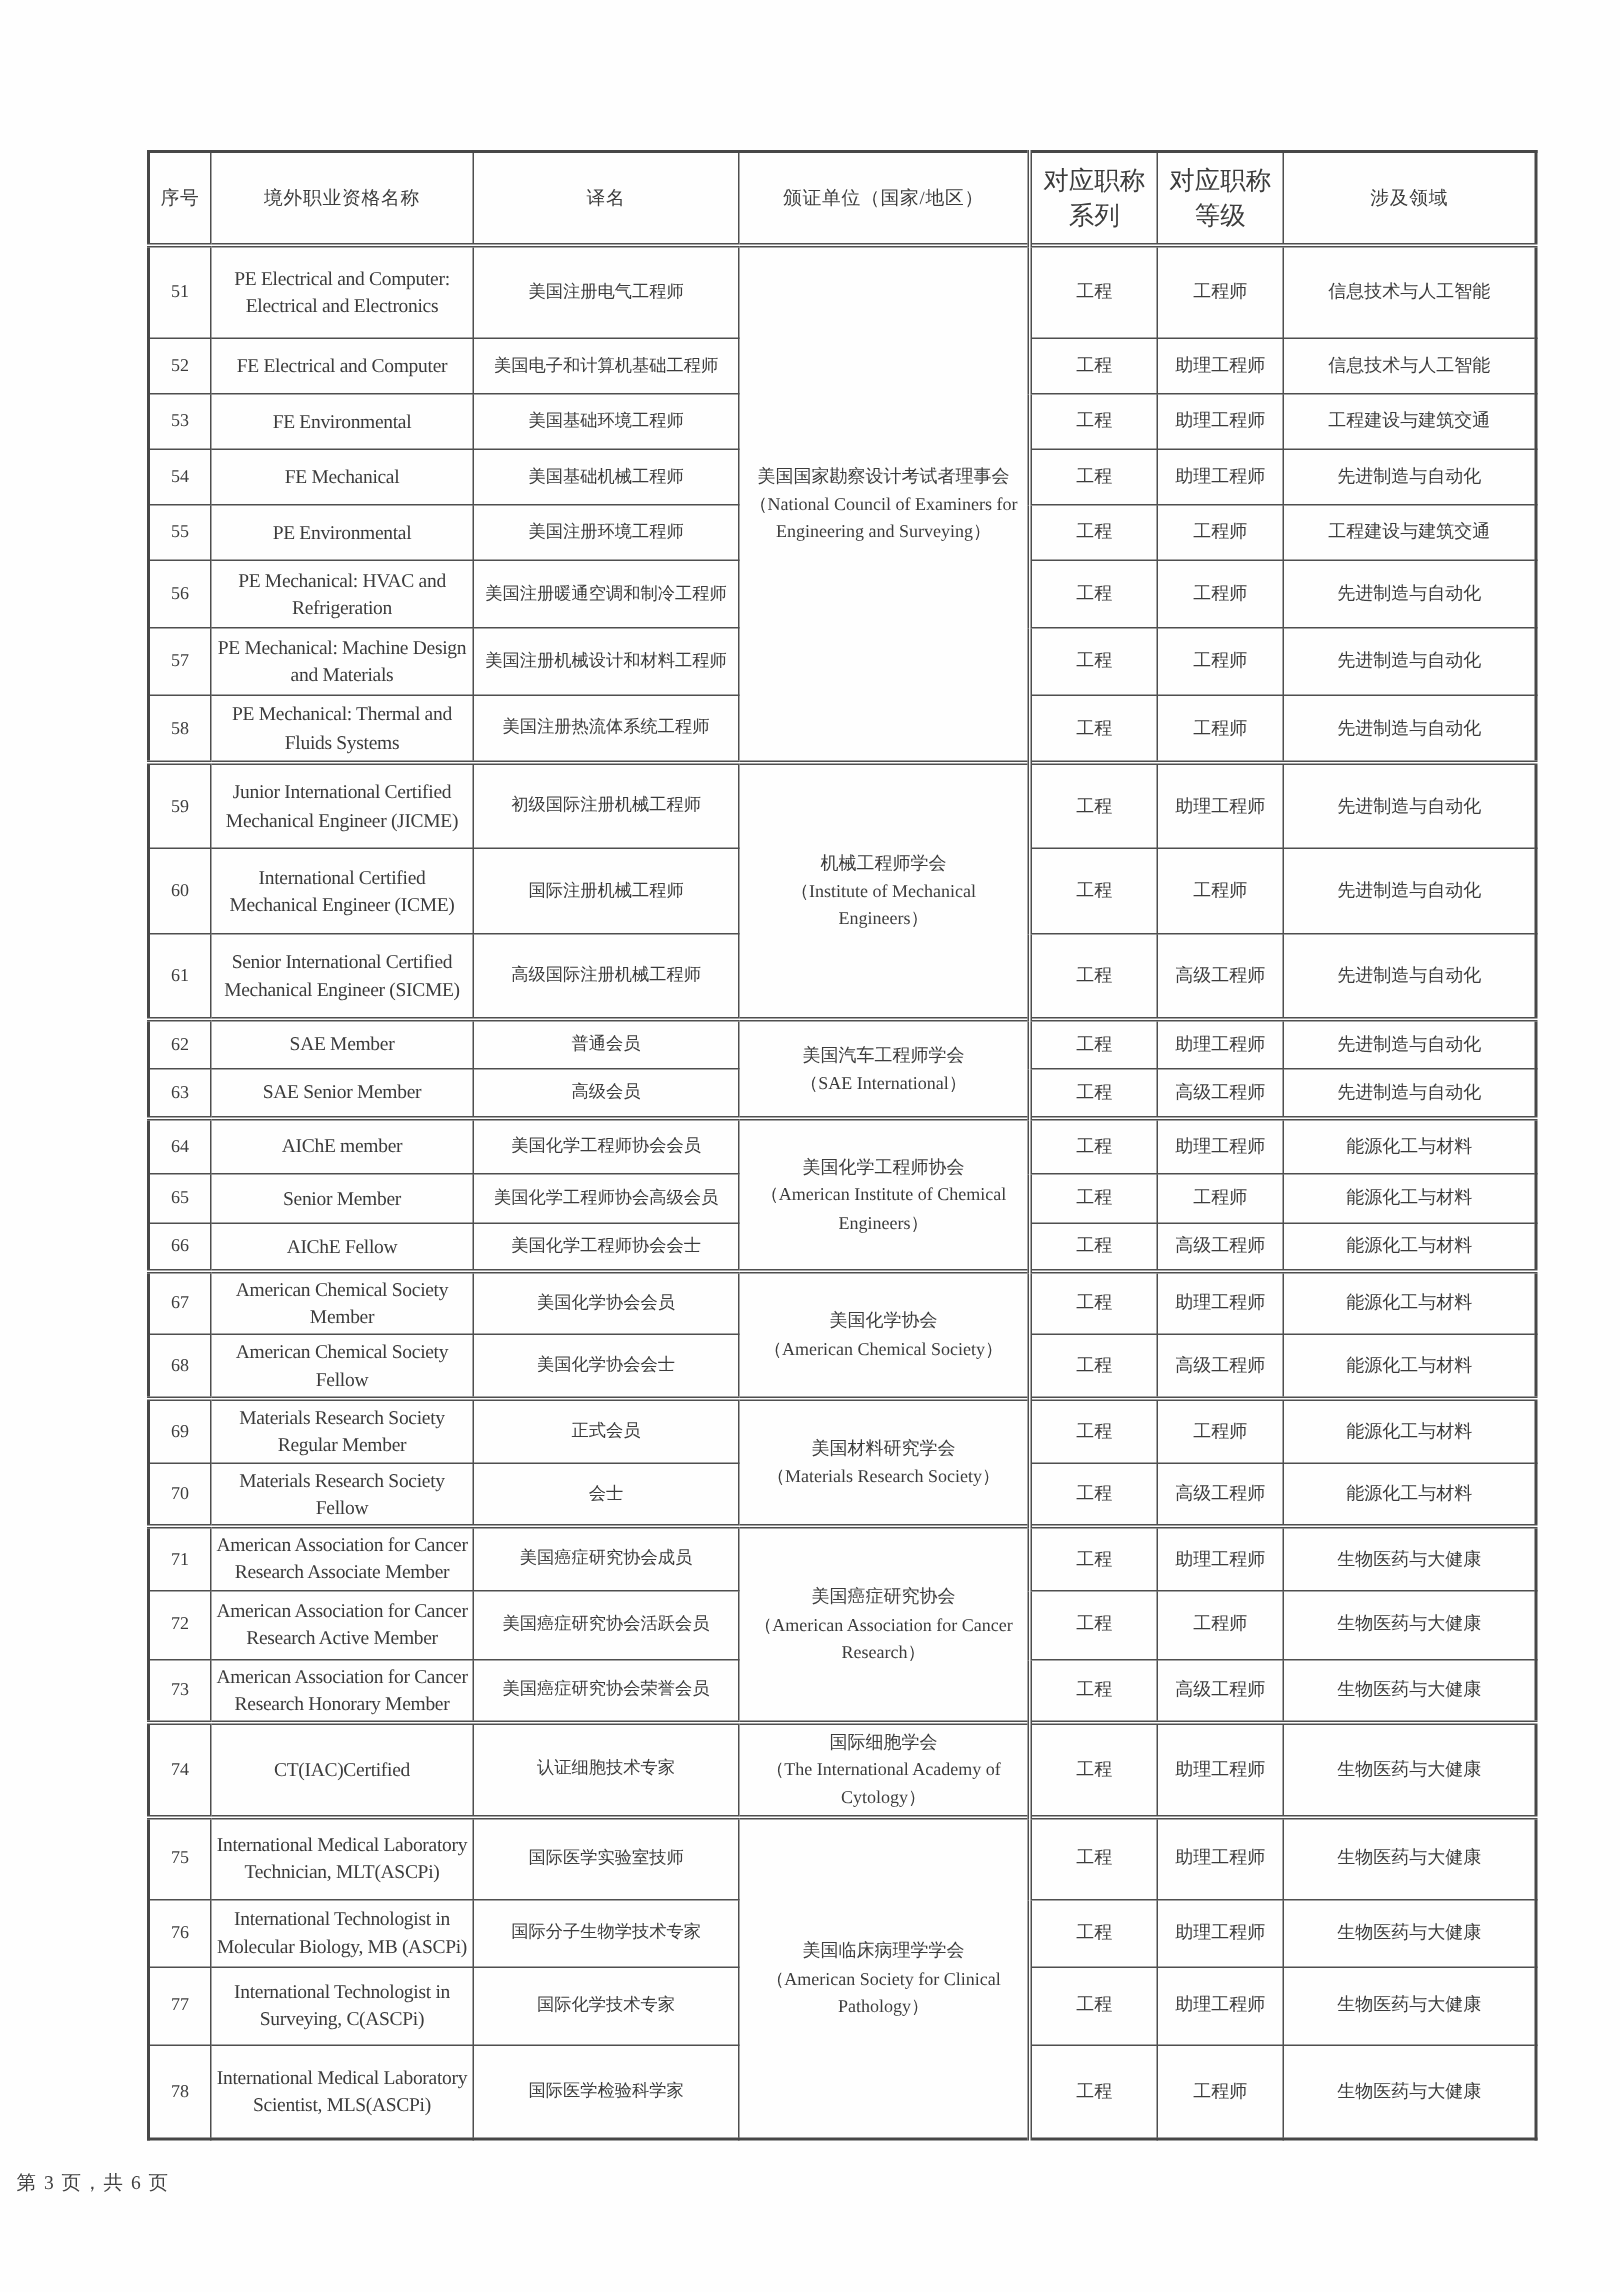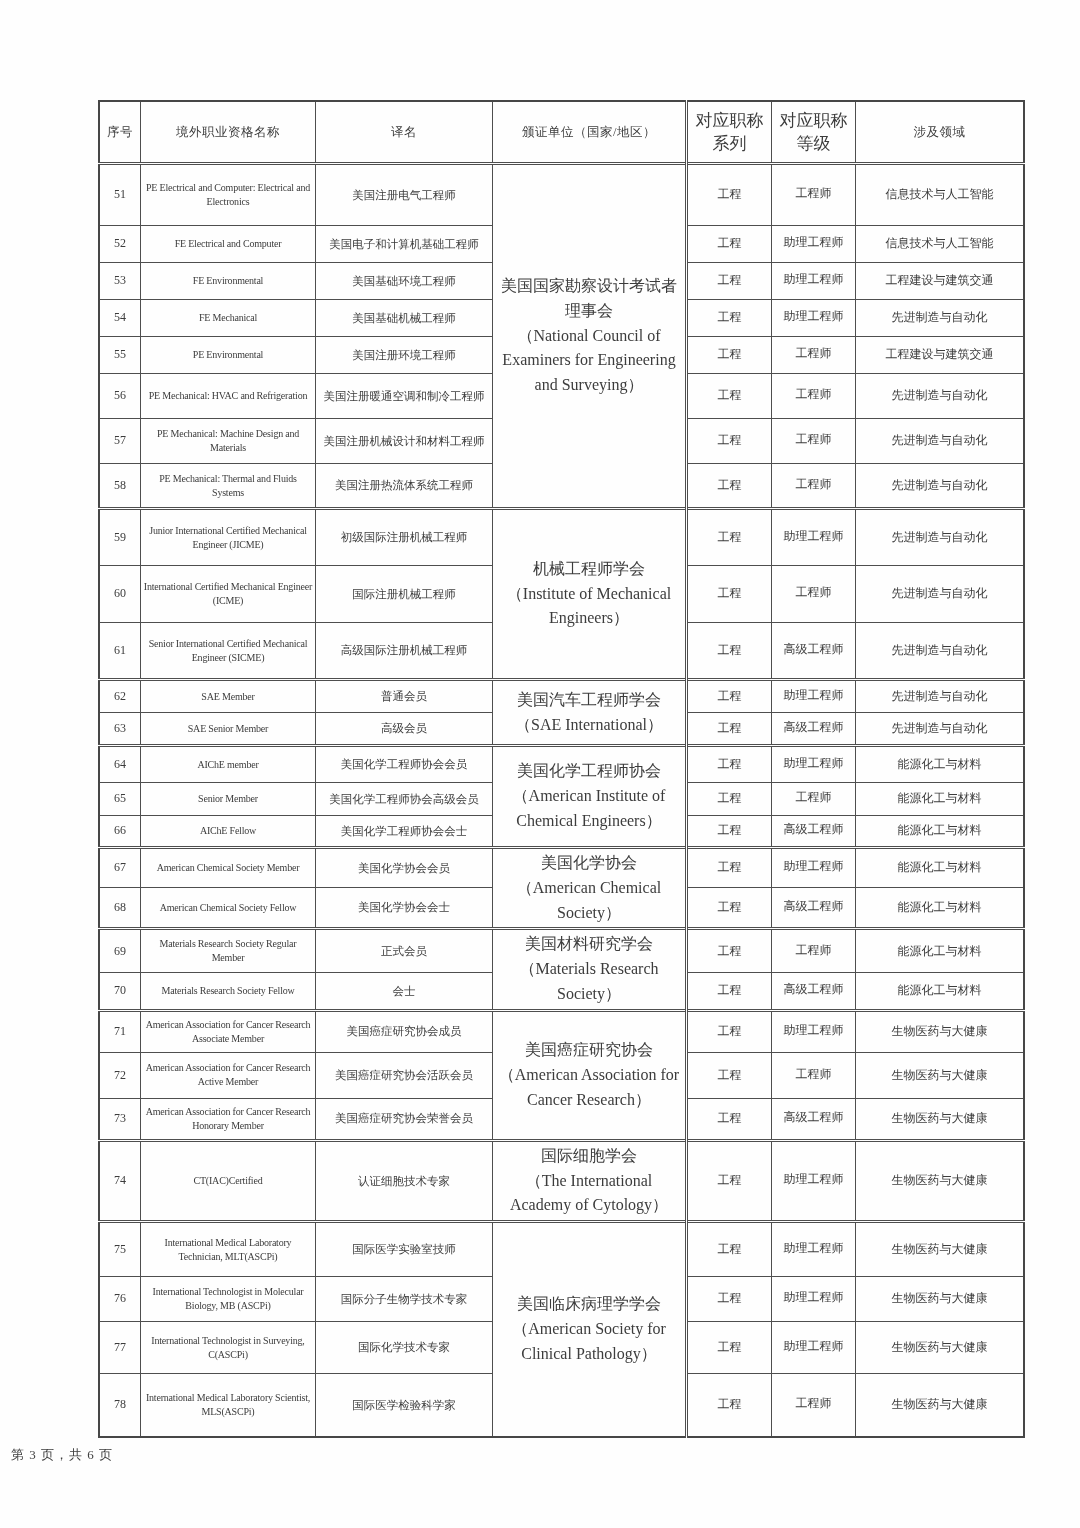--- a/index.html
+++ b/index.html
@@ -38,29 +38,29 @@
     color: #3c3c3c;
     word-wrap: break-word;
   }
   thead th {
     height: 56px;
     font-size: 12.5px;
     letter-spacing: 0.5px;
   }
   th.col-series, th.col-level { font-size: 17px; letter-spacing: 0; }
   td { font-size: 12px; line-height: 1.45; }
-  td.col-name  { font-size: 10px; letter-spacing: -0.2px; line-height: 1.4; padding: 2px 2px; }
+  td.col-name  { font-size: 13px; letter-spacing: -0.2px; line-height: 1.4; padding: 2px 2px; }
   td.col-trans { font-size: 11.5px; padding: 2px 2px; }
-  td.col-issuer { font-size: 16px; line-height: 1.55; }
+  td.col-issuer { font-size: 12px; line-height: 1.55; }
   .col-no     { width: 34px;  }
   .col-name   { width: 168px; }
   .col-trans  { width: 170px; }
   .col-issuer { width: 186px; }
   .col-series { width: 77px;  }
-  .col-level  { width: 77px; font-family: Liberation Mono, monospace;  }
+  .col-level  { width: 77px;  }
   .col-field  { width: 161px; }
   
   tr.group-start td { border-top: 3px double #4e4e4e; }
   td.col-series, th.col-series { border-left: 3px double #4e4e4e; }
   .issuer-zh, .issuer-en { display: block; }
   .page-footer {
     position: absolute;
     top: 1446px;
     left: 11px;
     width: 100%;

